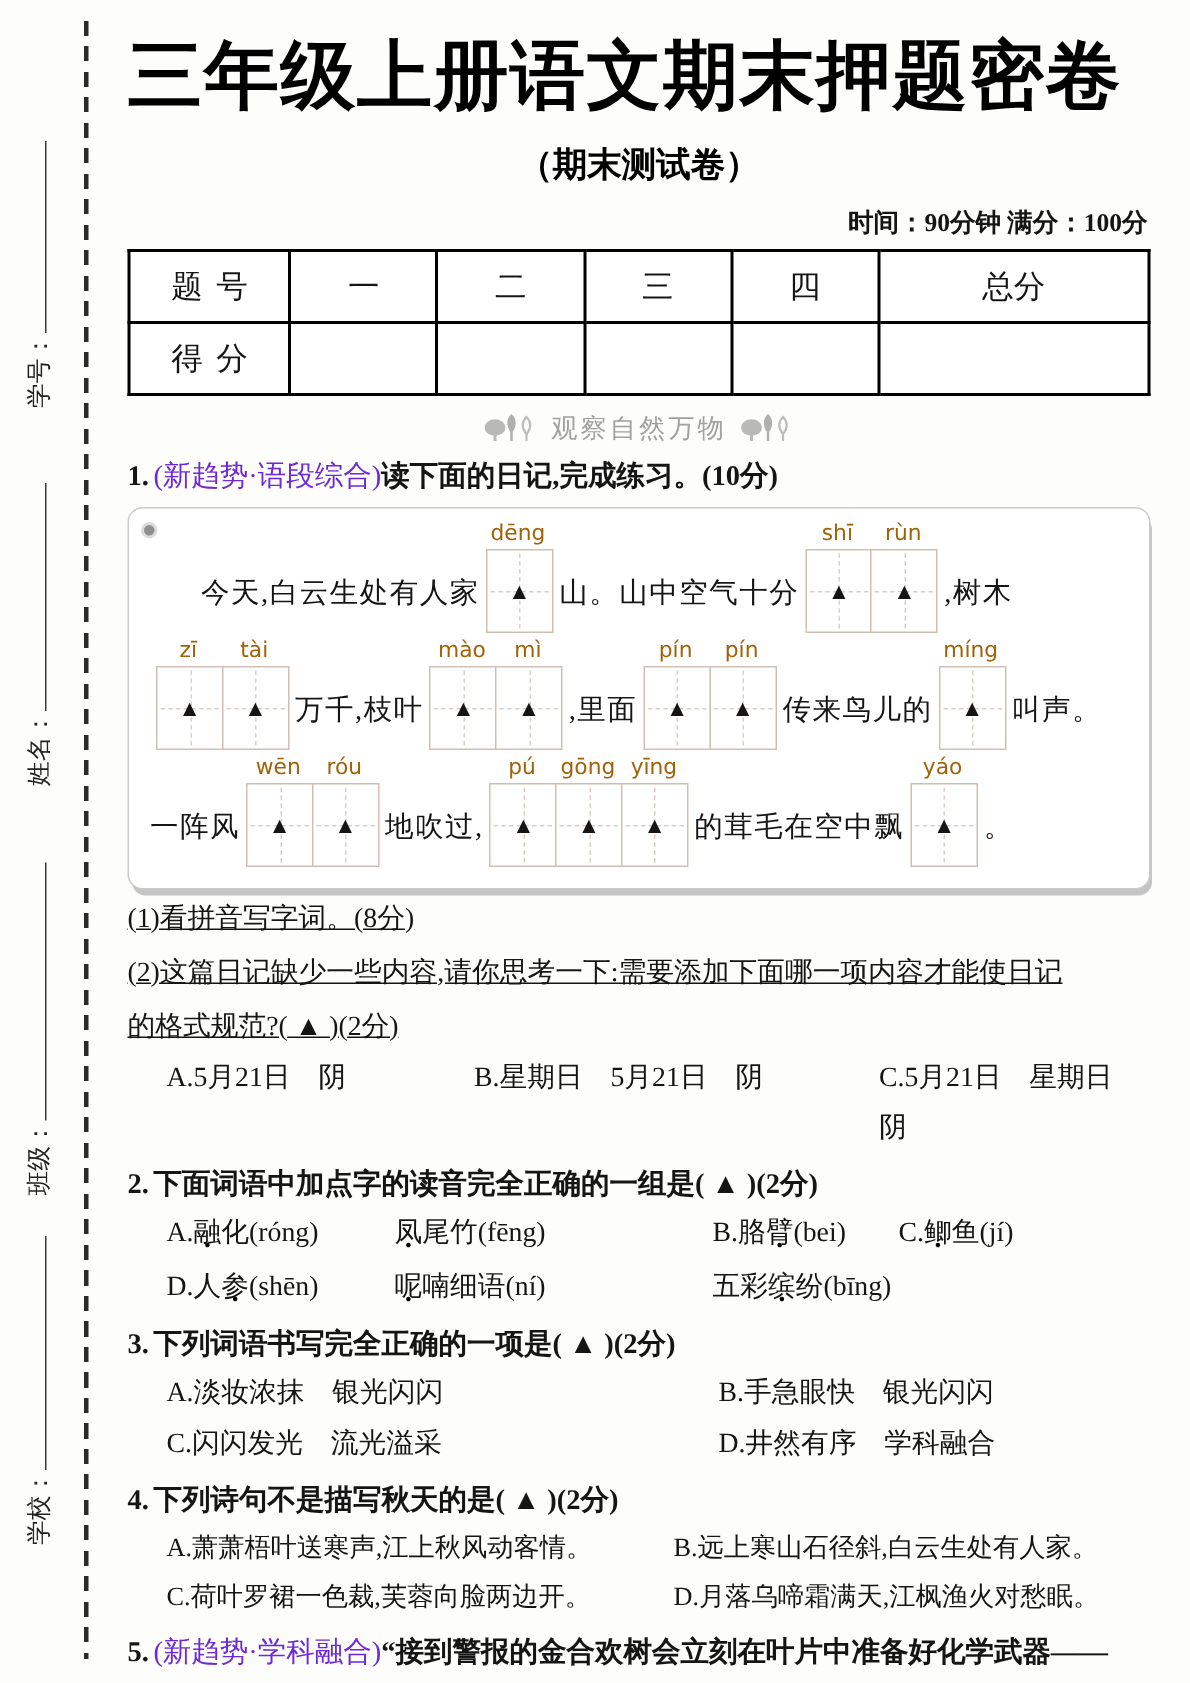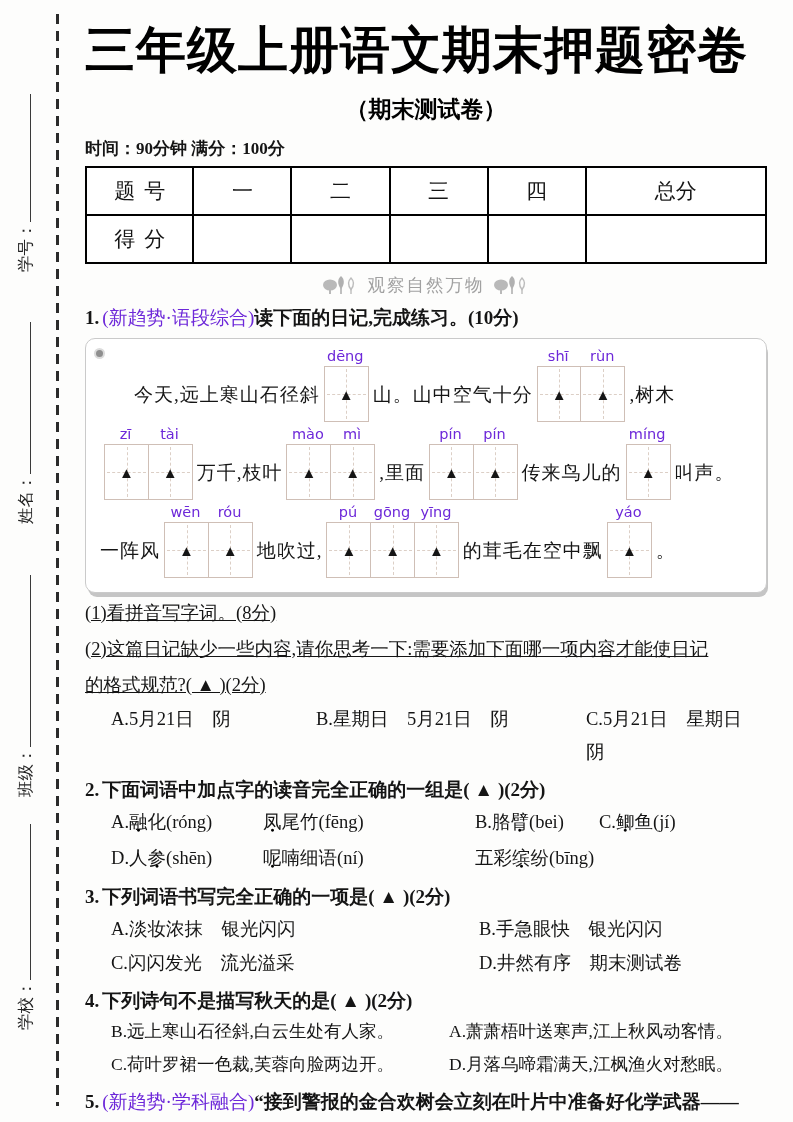--- a/index.html
+++ b/index.html
@@ -17,42 +17,42 @@
   #sf-0{top:272px}#sf-0 .wline{width:128px}
   #sf-1{top:524px}#sf-1 .wline{width:152px}
   #sf-2{top:797px}#sf-2 .wline{width:172px}
   #sf-3{top:1030px}#sf-3 .wline{width:156px}
   
   .main{position:absolute;left:85px;top:22px;width:682px;}
   .title{margin:0;font:900 50px/1.12 "Liberation Sans","DejaVu Sans",sans-serif;
     text-align:left;letter-spacing:1px;color:#000;}
   .subtitle{margin-top:16px;text-align:center;font-size:23px;font-weight:700;
     font-family:"Liberation Sans","DejaVu Sans",sans-serif;color:#000;}
-  .meta{margin-top:12px;text-align:left;font-size:17px;font-weight:700;padding-right:2px;}
+  .meta{margin-top:12px;text-align:right;font-size:17px;font-weight:700;padding-right:2px;}
   table.score{width:100%;border-collapse:collapse;margin-top:6px;background:#fff;}
   table.score td{border:2.4px solid #000;height:44px;text-align:center;font-size:21px;}
   table.score td.lab{letter-spacing:9px;text-indent:9px;width:15.8%;}
   .banner{margin-top:9px;display:flex;justify-content:center;align-items:center;gap:9px;
     color:#a1a1a1;font-weight:400;font-size:17.5px;letter-spacing:2px;}
   .qstem{margin:7px 0 0 0;font-size:19px;font-weight:700;line-height:1.45;white-space:nowrap;}
   .qstem .num{margin-right:3px;}
   .qstem .tag{color:#6d28d9;font-weight:400;}
   
   .diary{margin-top:6px;border:1.5px solid #cacaca;border-radius:10px;
     padding:9px 12px 14px 14px;position:relative;background:#fff;
     box-shadow:2px 5px 0 -1px #c5c5c5;}
   .diary::before{content:"";position:absolute;left:10px;top:11px;width:7px;height:7px;
     border-radius:50%;background:#8f8f8f;box-shadow:0 0 0 2px #dcdcdc;}
   .dline{display:flex;align-items:flex-end;margin-top:4px;}
   .dline:first-child{padding-left:34px;margin-top:0;}
   .dline .seg{font-size:19px;letter-spacing:1px;padding-bottom:14px;white-space:nowrap;}
   .grp{display:inline-flex;flex-direction:column;margin:0 4px;}
   .pys{display:flex;}
   .pys span{width:45px;margin-left:-1px;text-align:center;padding-bottom:2px;
-    font-family:"DejaVu Sans","Liberation Sans",sans-serif;font-size:14.5px;color:#6d28d9;}
+    font-family:"DejaVu Sans","Liberation Sans",sans-serif;font-size:14.5px;color:#a16207;}
   .bxs{display:flex;}
   .tian{width:45px;height:56px;border:1.3px solid #cfbfb6;background:#fff;position:relative;
     display:flex;align-items:center;justify-content:center;box-sizing:border-box;}
   .tian + .tian{margin-left:-1.3px;}
   .tian::before{content:"";position:absolute;left:2px;right:2px;top:50%;border-top:1px dashed #dccfc6;}
   .tian::after{content:"";position:absolute;top:2px;bottom:2px;left:50%;border-left:1px dashed #dccfc6;}
   .tri{font-style:normal;font-size:15px;line-height:1;margin-top:3px;position:relative;z-index:1;}
   
   .subq{font-size:18.5px;line-height:31px;margin-top:5px;white-space:nowrap;text-decoration:underline;}
   .opt3{display:grid;grid-template-columns:205px 270px 1fr;padding-left:26px;
@@ -137,21 +137,21 @@
         <path d="M28 3 C31 6 31.5 10 28 14.5 C24.5 10 25 6 28 3 Z" fill="none" stroke="#bdbdbd" stroke-width="1.4"></path>
           <rect x="27.3" y="14" width="1.4" height="5" fill="#bdbdbd"></rect>
       </svg>
     </div>
 
     <p class="qstem"><span class="num">1.</span><span class="tag">(新趋势·语段综合)</span><span>读下面的日记,完成练习。(10分)</span></p>
 
     <div class="diary">
       <div id="diary-lines">
           <div class="dline">
-            <span class="seg">今天,远上寒山石径斜</span>
+            <span class="seg">今天,白云生处有人家</span>
             <span class="grp">
               <span class="pys">
                 <span>dēng</span>
               </span>
               <span class="bxs">
                 <span class="tian">
                   <i class="tri">▲</i>
                 </span>
               </span>
             </span>
@@ -299,27 +299,27 @@
         <span><i class="dch">D</i><i class="dch">.</i><i class="dch">人</i><i class="dch dot">参</i><i class="dch">(</i><i class="dch">s</i><i class="dch">h</i><i class="dch">ē</i><i class="dch">n</i><i class="dch">)</i></span>
         <span><i class="dch dot">呢</i><i class="dch">喃</i><i class="dch">细</i><i class="dch">语</i><i class="dch">(</i><i class="dch">n</i><i class="dch">í</i><i class="dch">)</i></span>
         <span><i class="dch">五</i><i class="dch">彩</i><i class="dch dot">缤</i><i class="dch">纷</i><i class="dch">(</i><i class="dch">b</i><i class="dch">ī</i><i class="dch">n</i><i class="dch">g</i><i class="dch">)</i></span>
       </div>
 
     <p class="qstem"><span class="num">3.</span><span>下列词语书写完全正确的一项是( ▲ )(2分)</span></p>
     <div class="q3grid">
         <span>A.淡妆浓抹　银光闪闪</span>
         <span>B.手急眼快　银光闪闪</span>
         <span>C.闪闪发光　流光溢采</span>
-        <span>D.井然有序　期末测试卷</span>
+        <span>D.井然有序　学科融合</span>
       </div>
 
     <p class="qstem"><span class="num">4.</span><span>下列诗句不是描写秋天的是( ▲ )(2分)</span></p>
     <div class="q4grid">
+        <span>A.萧萧梧叶送寒声,江上秋风动客情。</span>
         <span>B.远上寒山石径斜,白云生处有人家。</span>
-        <span>A.萧萧梧叶送寒声,江上秋风动客情。</span>
         <span>C.荷叶罗裙一色裁,芙蓉向脸两边开。</span>
         <span>D.月落乌啼霜满天,江枫渔火对愁眠。</span>
       </div>
 
     <p class="qstem"><span class="num">5.</span><span class="tag">(新趋势·学科融合)</span><span>“接到警报的金合欢树会立刻在叶片中准备好化学武器——</span></p>
 
   </div>
 </div>
 
 </body></html>

